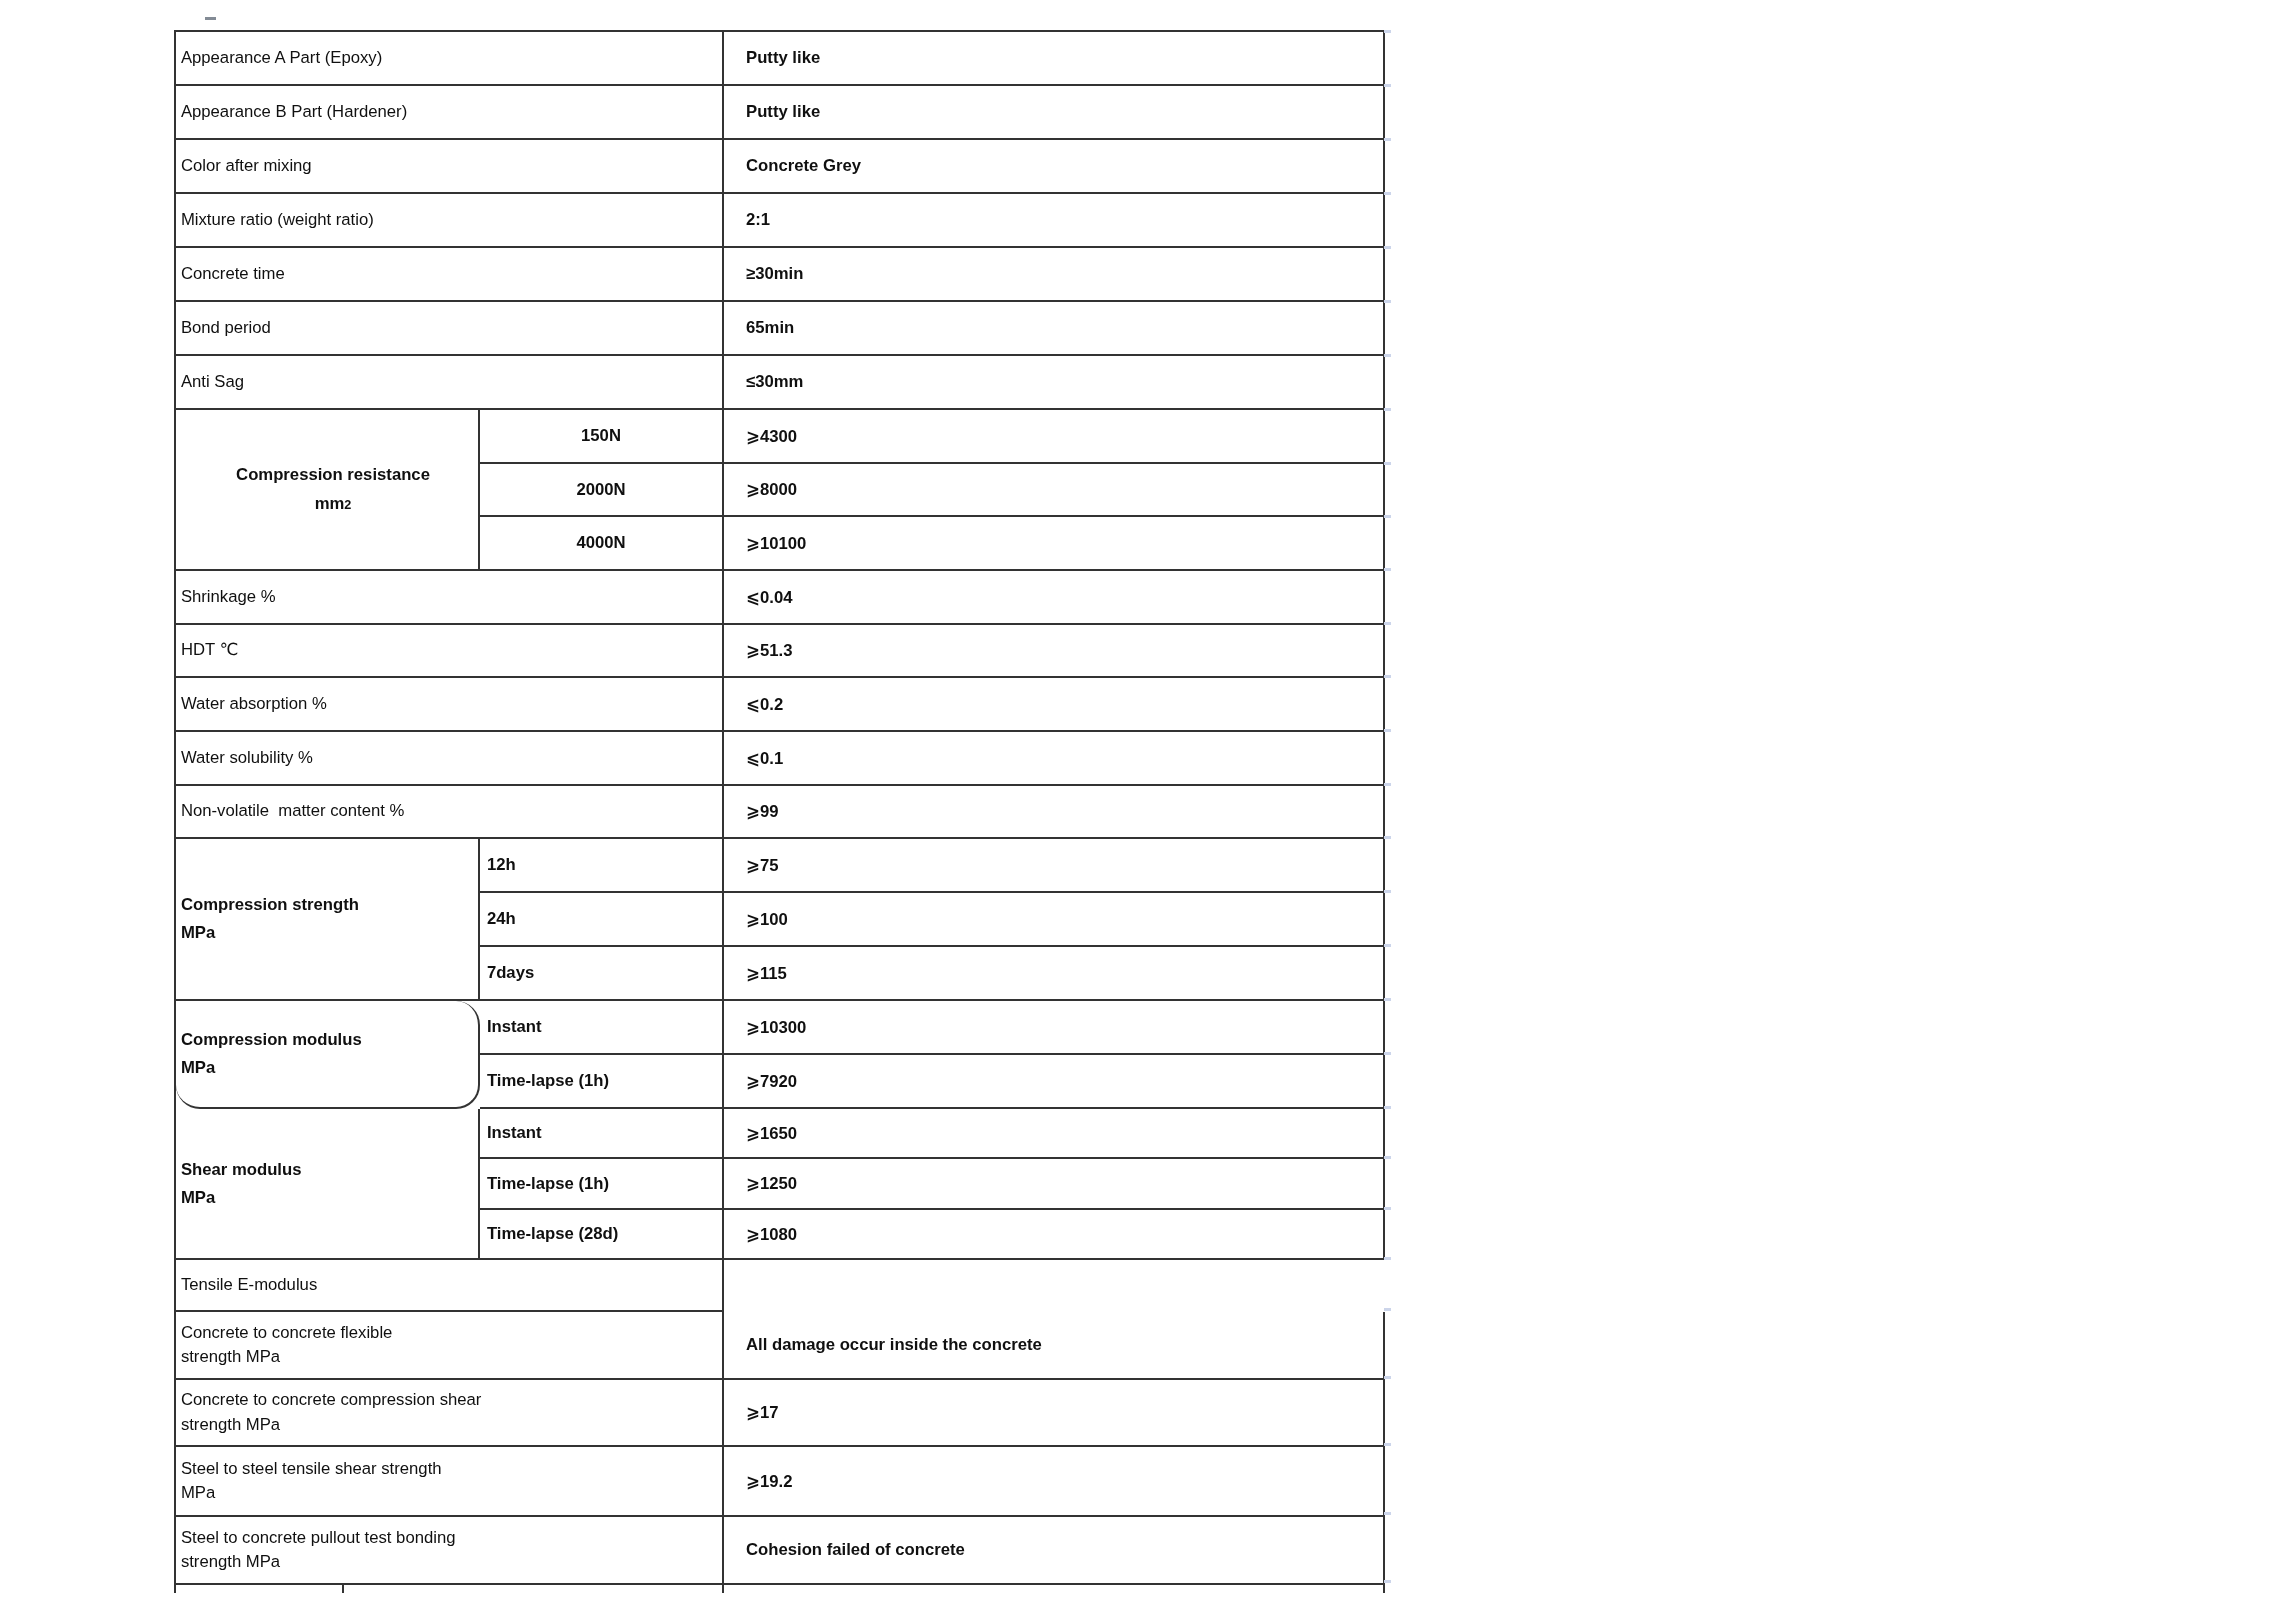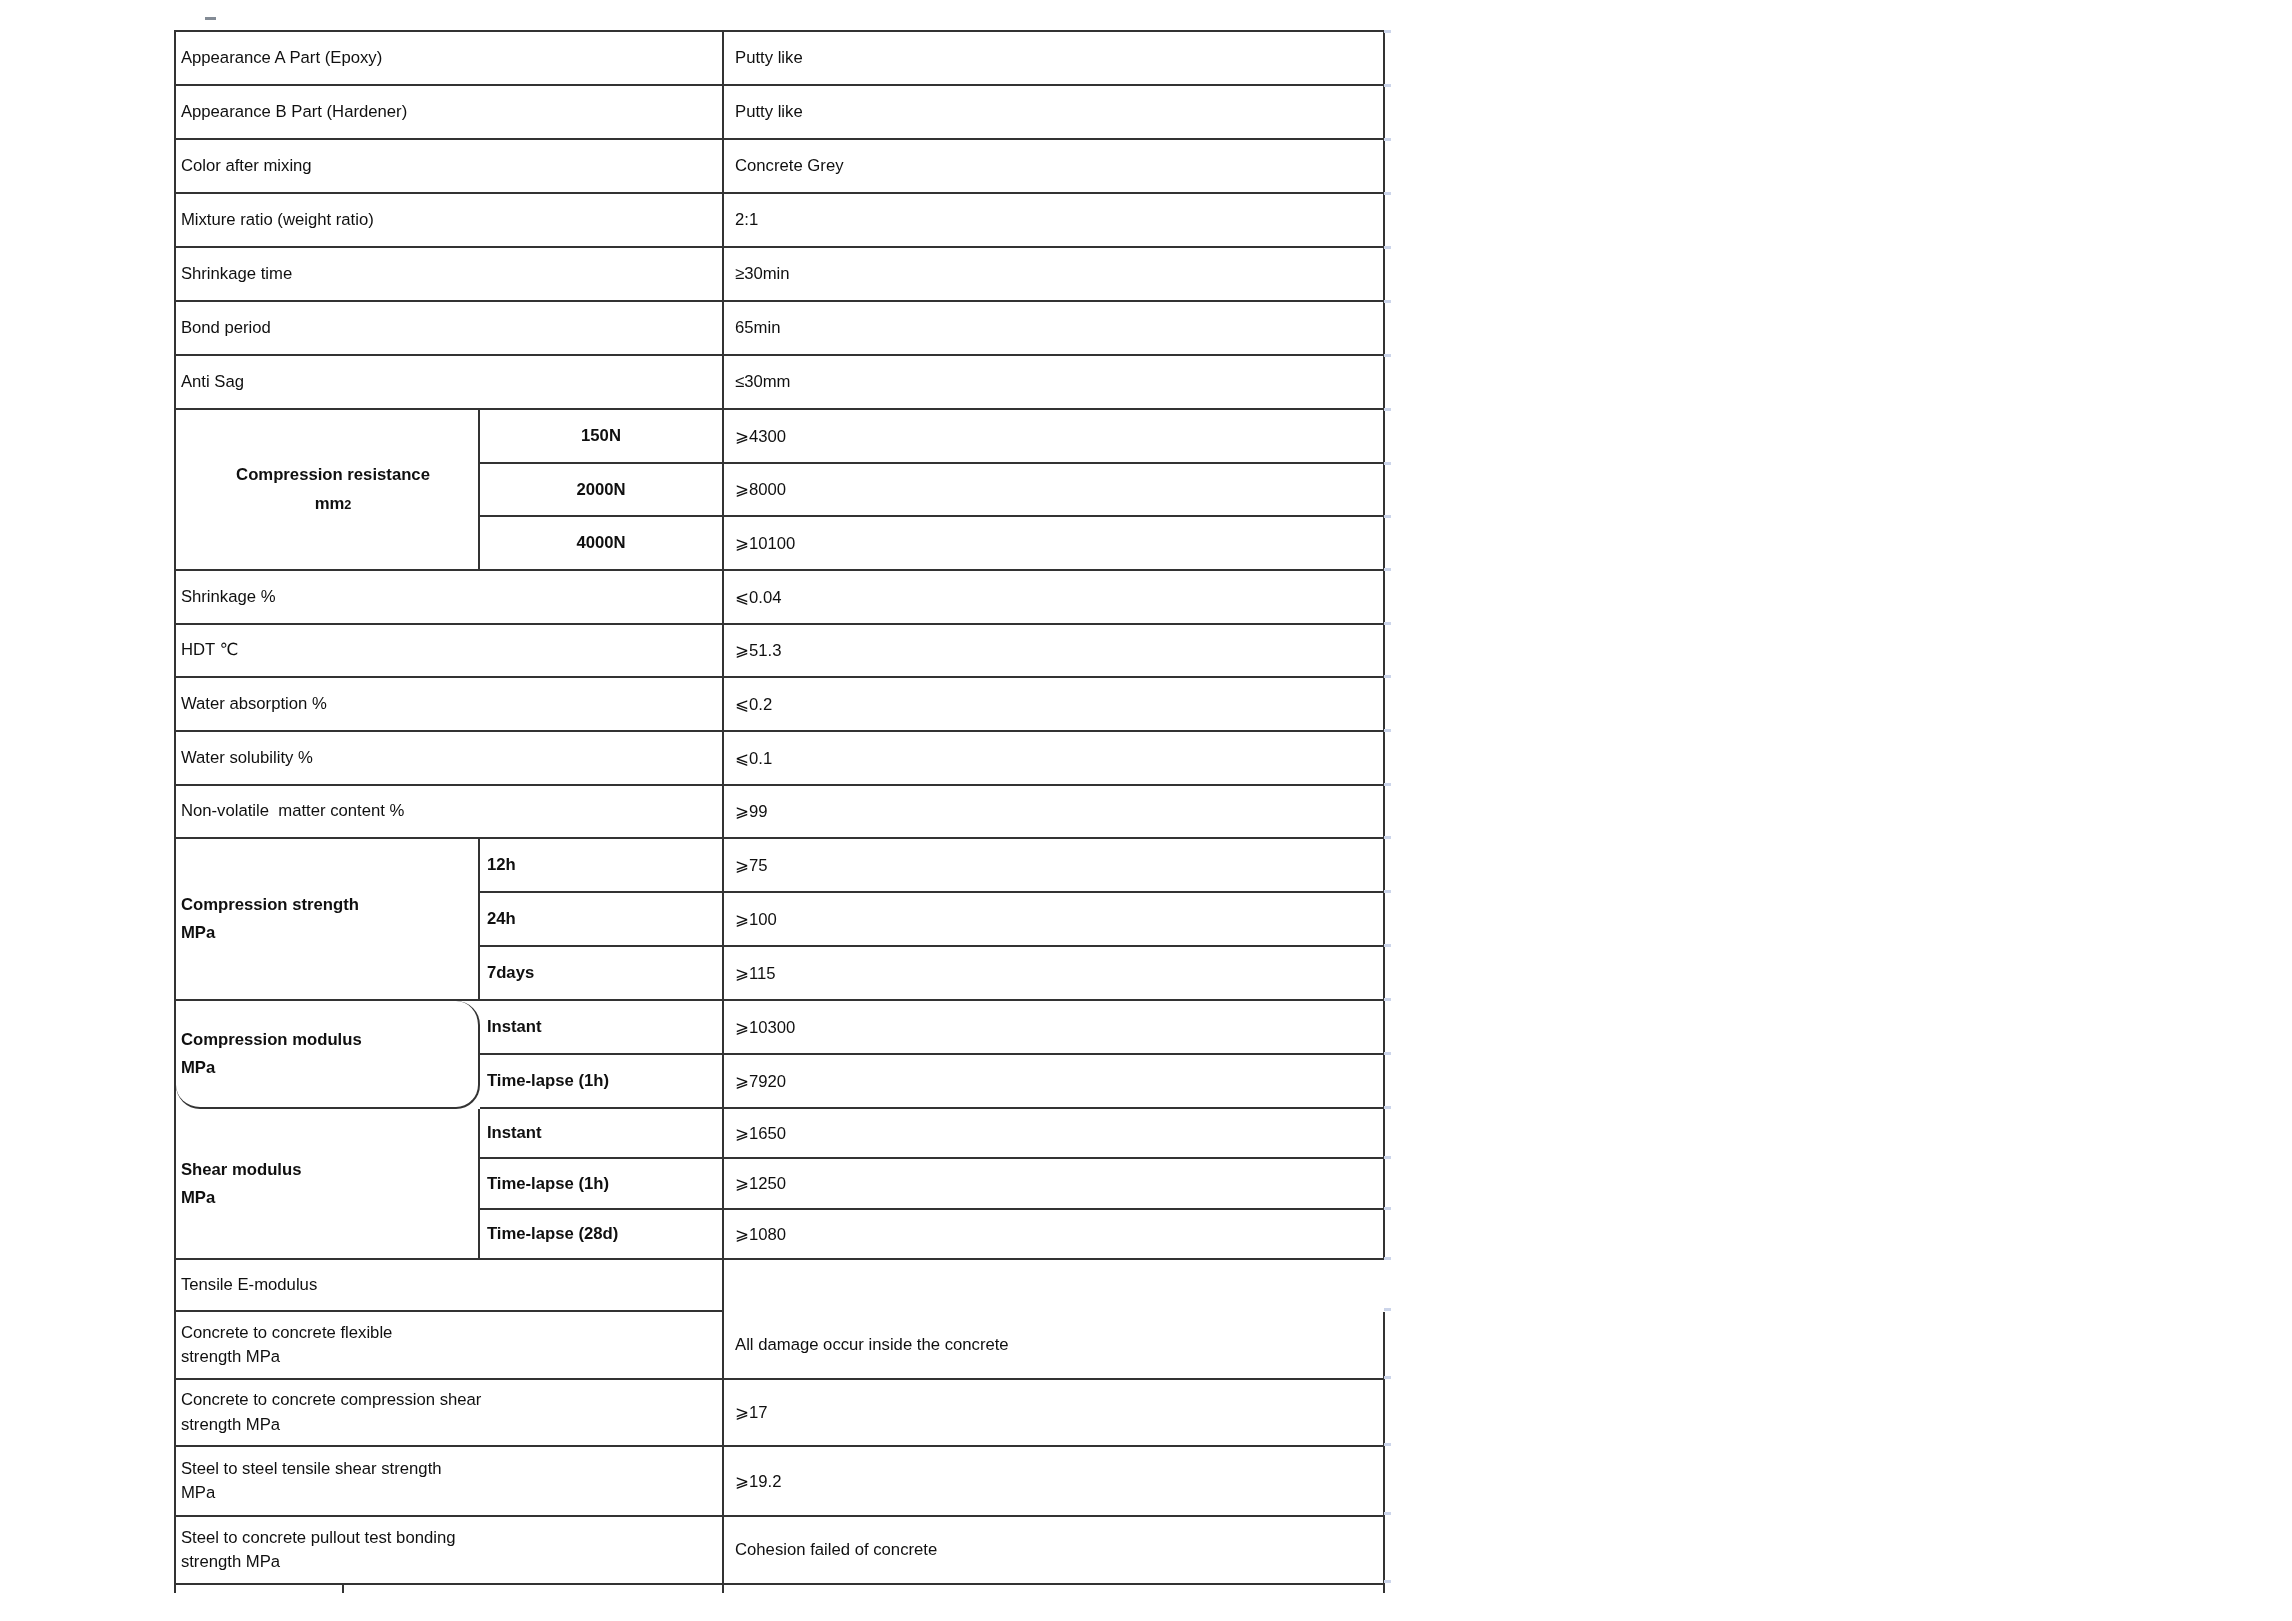--- a/index.html
+++ b/index.html
@@ -39,21 +39,21 @@
   }
   .c13{grid-column:1 / span 3;}
   .c4{grid-column:4;}
   .c3{grid-column:3;}
   .c12{grid-column:1 / span 2;}
   .c23{grid-column:2 / span 2;}
   .c1{grid-column:1;}
   .label{font-weight:normal;padding:2px 5.9px 2px 4.9px;}
   .label span, .glabel span, .value span, .cond span{white-space:pre-wrap;}
   .label span{line-height:24.5px;}
-  .value{padding-left:11px;font-weight:normal;align-items:center;}
+  .value{padding-left:22px;font-weight:bold;align-items:center;}
   .cond{font-weight:bold;padding-left:6.9px;}
   .cond-center{font-weight:bold;justify-content:center;text-align:center;padding-left:0;}
   .glabel{font-weight:bold;padding-left:4.9px;}
   .glabel span{line-height:28px;}
   .gcenter{justify-content:flex-end;text-align:center;padding-left:12px;}
   .gcenter .gl-inner{width:100%;}
   .gcenter .gl-line{line-height:29px;font-weight:bold;}
   .unit-sub{font-size:12.7px;}
   .stub{border-bottom:none;}
   .tick{
@@ -92,21 +92,21 @@
       </div>
 
     <div class="cell c13 label">
         <span>Mixture ratio (weight ratio)</span>
       </div>
     <div class="cell c4 value">
         <span>2:1</span>
       </div>
 
     <div class="cell c13 label">
-        <span>Shrinkage time</span>
+        <span>Concrete time</span>
       </div>
     <div class="cell c4 value">
         <span>≥30min</span>
       </div>
 
     <div class="cell c13 label">
         <span>Bond period</span>
       </div>
     <div class="cell c4 value">
         <span>65min</span>

